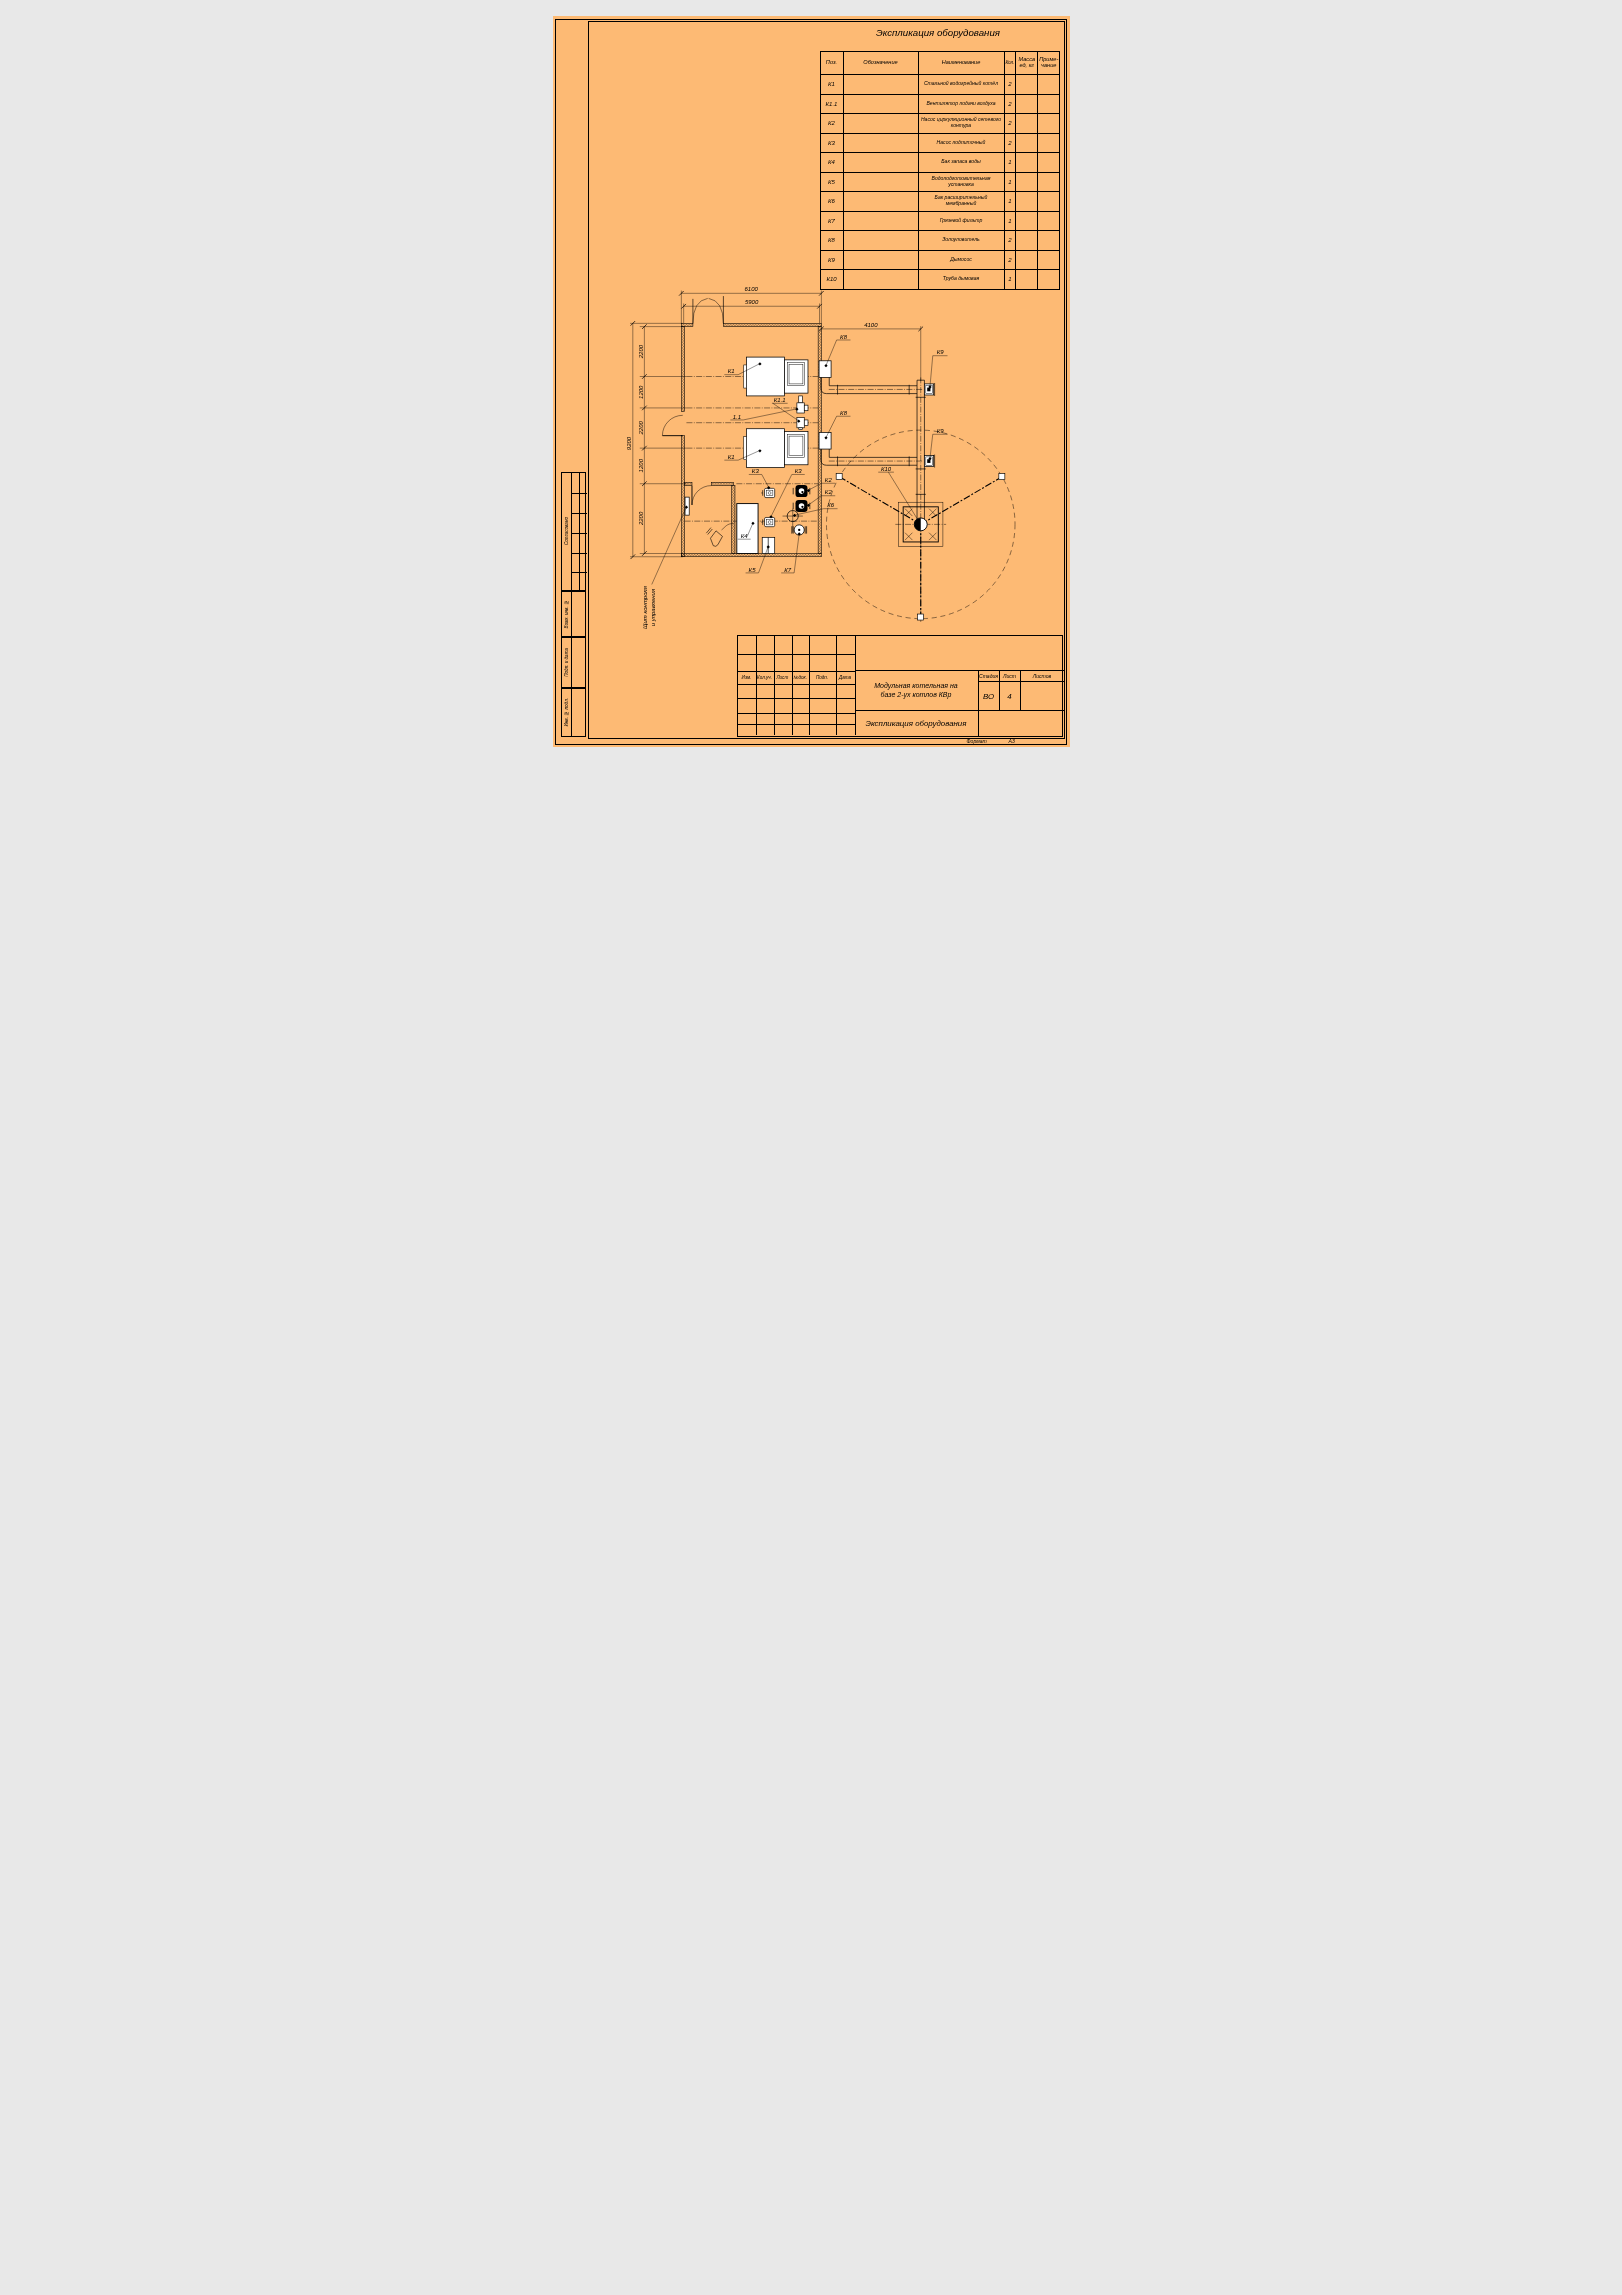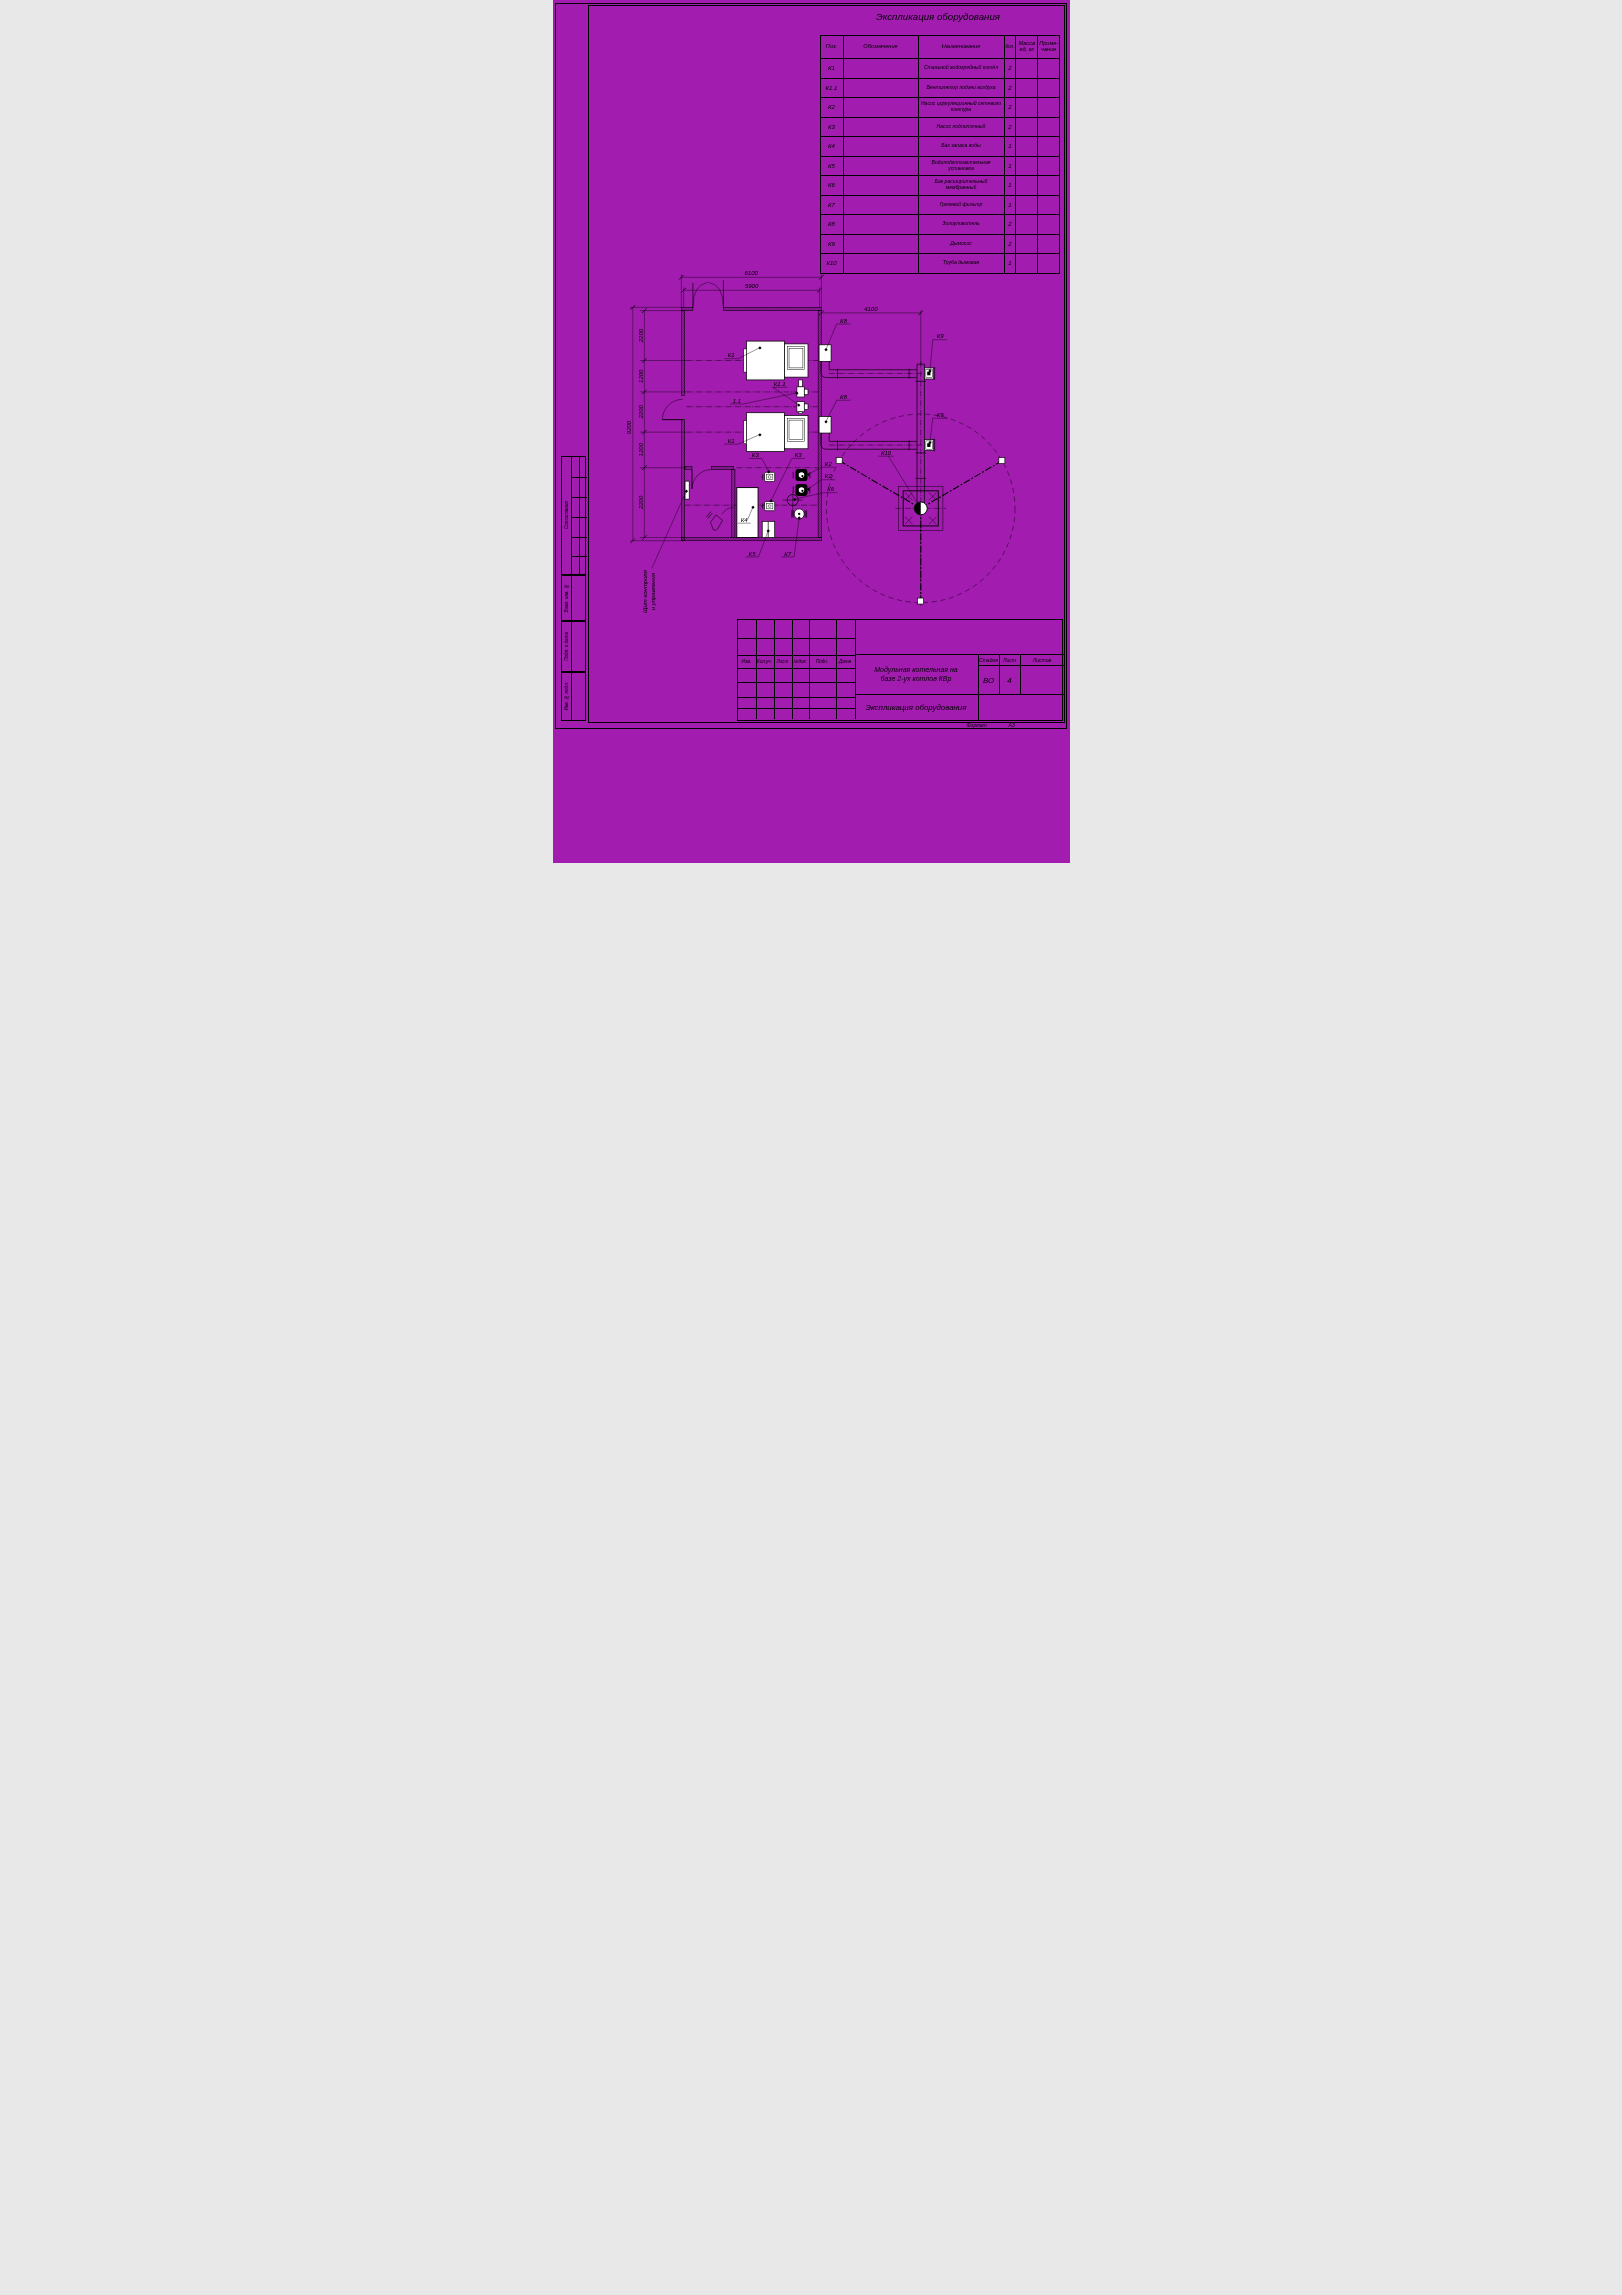--- a/index.html
+++ b/index.html
@@ -1,16 +1,16 @@
 <!DOCTYPE html>
 <html style="font-size:7.4px"><head>
 <meta charset="utf-8">
 <style>
   html,body{margin:0;padding:0;background:#e8e8e8;}
-  .sheet{position:relative;width:517px;height:863px;background:#a21caf;margin:0 auto;
+  .sheet{position:relative;width:517px;height:731px;background:#fdba74;margin:16px auto;
          font-family:"Liberation Sans",sans-serif;color:#000;overflow:hidden;}
   .outer-border{position:absolute;left:2.8px;top:2.8px;width:510px;height:724px;border:0.5px solid #000;}
   .main-frame{position:absolute;left:35px;top:4.6px;width:475px;height:716px;border:0.9px solid #000;}
   
   .eq-title{position:absolute;left:267px;top:11px;width:237px;text-align:center;
             font-size:9.7px;font-style:italic;}
   table.eq{position:absolute;left:267px;top:35px;border-collapse:collapse;table-layout:fixed;
            border:1.2px solid #000;font-style:italic;}
   table.eq td{border-left:0.5px solid #000;border-right:0.5px solid #000;border-top:0.7px solid #000;
               text-align:center;vertical-align:middle;padding:0 0.9px;overflow:hidden;}

